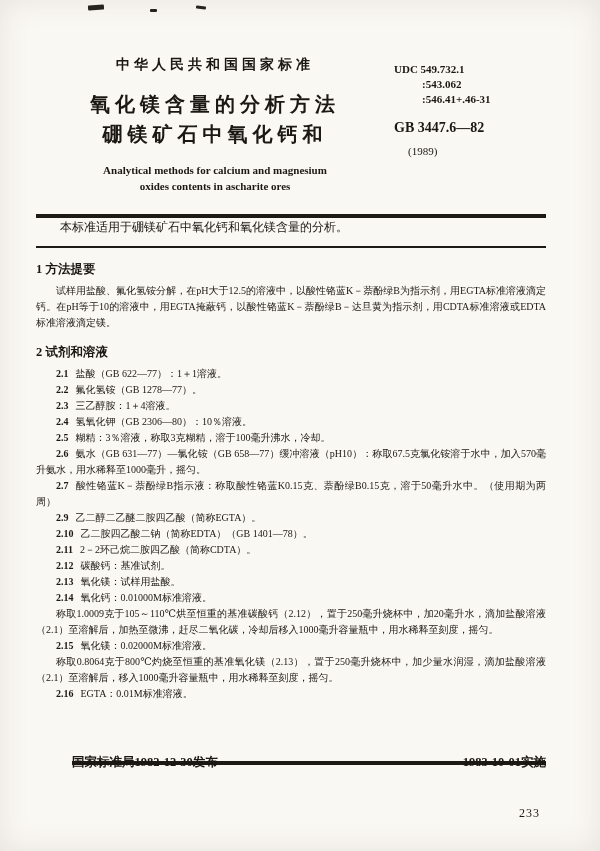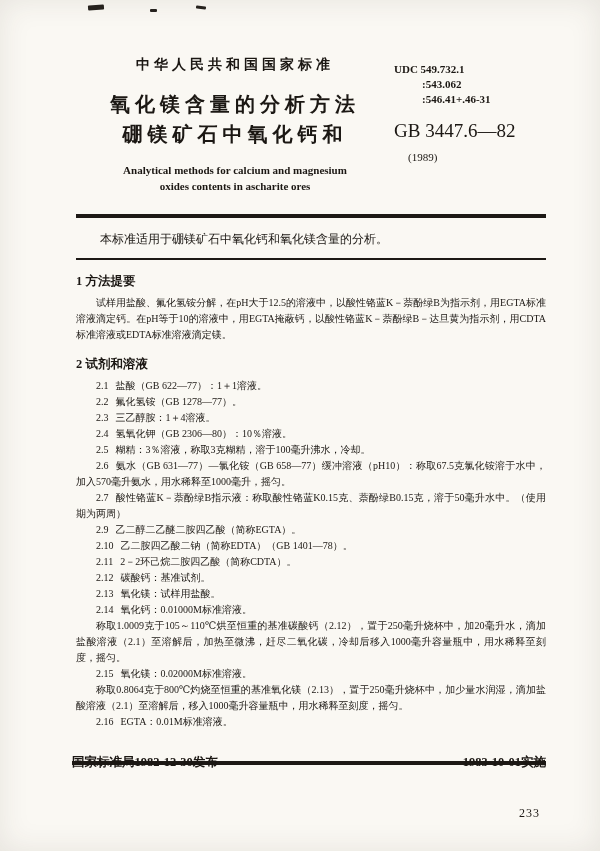--- a/index.html
+++ b/index.html
@@ -15,54 +15,54 @@
     background:#faf8f3;
     color:#1b1713;
     overflow:hidden;
     box-shadow: inset 0 0 30px rgba(60,50,40,0.10);
   }
   .noise { position:absolute; background:#26221e; border-radius:1px; }
   .n1 { left:88px; top:5px; width:16px; height:5px; transform:rotate(-4deg); }
   .n2 { left:150px; top:9px; width:7px; height:3px; }
   .n3 { left:196px; top:6px; width:10px; height:3px; transform:rotate(6deg); }
 
-  .content { padding:56px 54px 0 76px; height:760px; overflow:hidden; }
+  .content { padding:56px 54px 0 36px; height:760px; overflow:hidden; }
 
   .header { display:flex; }
   .header-left { flex:1; text-align:center; }
   .header-right { width:152px; padding-top:6px; }
 
   .standard-type {
     font-weight:bold; font-size:14px; letter-spacing:4px; white-space:nowrap;
   }
   .doc-title {
     font-weight:bold; font-size:20px; letter-spacing:5px;
     line-height:30px; margin-top:15px; white-space:nowrap;
   }
   .en-title {
     font-weight:bold; font-size:11px; line-height:16px; margin-top:13px;
   }
 
   .udc { font-weight:bold; font-size:11px; line-height:15px; white-space:nowrap; }
   .udc-indent { padding-left:28px; }
-  .gb-no { font-weight:normal; font-size:19px; margin-top:13px; white-space:nowrap; }
+  .gb-no { font-weight:bold; font-size:14px; margin-top:13px; white-space:nowrap; }
   .year-note { font-size:11px; margin-top:9px; padding-left:14px; }
 
   .rule-thick { height:4px; background:#1d1915; margin-top:20px; }
   .rule-thin  { height:2px; background:#1d1915; margin-top:10px; }
-  .intro { font-size:12px; line-height:18px; margin-top:12px; text-indent:2em; }
+  .intro { font-size:12px; line-height:18px; text-indent:2em; }
 
   .sec-heading {
     font-weight:bold; font-size:12.5px; margin:13px 0 5px;
   }
   .sec-body, .item {
     font-size:10px; line-height:16px; text-indent:2em; text-align:justify;
   }
   .item { margin:0; }
-  .num { font-weight:normal; padding-right:7px; }
+  .num { font-weight:bold; padding-right:7px; }
 
   .footer-rule { position:absolute; left:72px; right:54px; top:761px; height:4px; background:#1d1915; }
   .footer-row {
     position:absolute; left:72px; right:54px; top:754px;
     display:flex; justify-content:space-between;
     font-weight:bold; font-size:12.5px;
   }
   .page-number { position:absolute; right:60px; top:806px; font-size:12px; letter-spacing:1px; }
 </style>
 </head>

